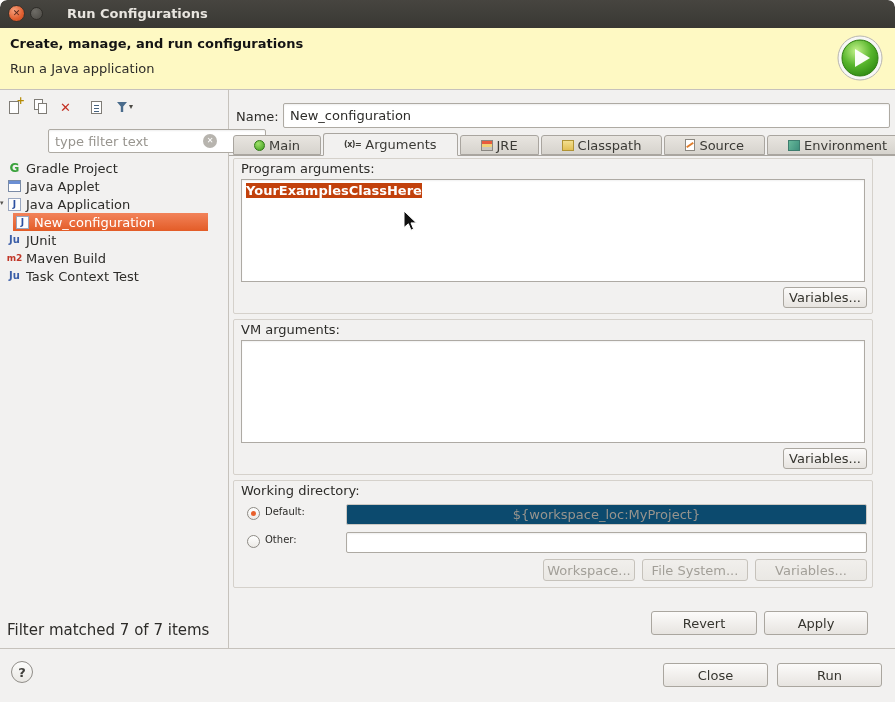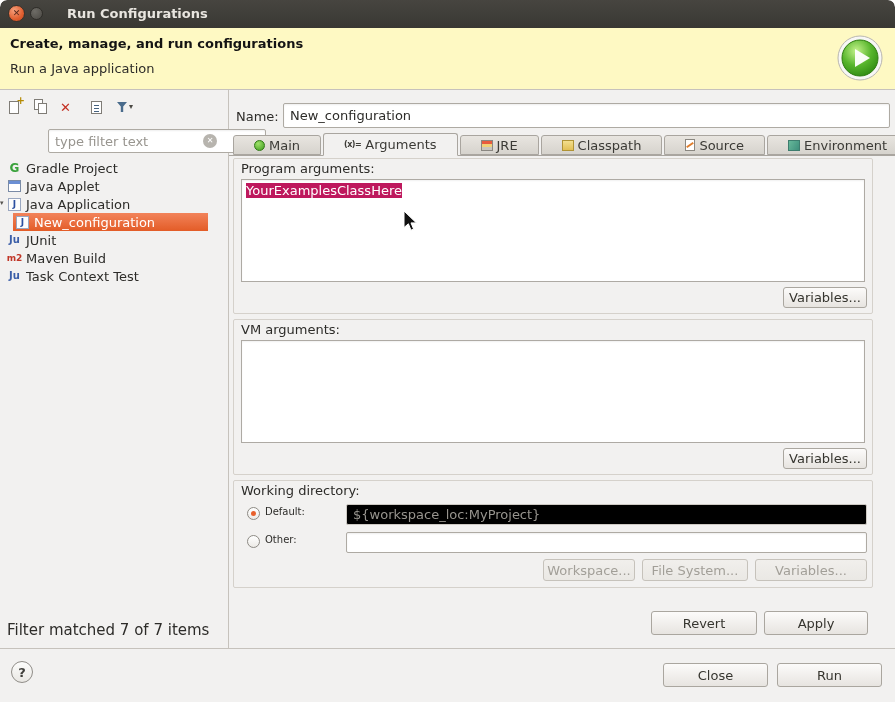--- a/index.html
+++ b/index.html
@@ -84,32 +84,32 @@
   .env-icon{width:12px;height:11px;border:1px solid #3e7d6e;box-sizing:border-box;background:linear-gradient(120deg,#66b89a,#3f8f7c);}
   .common-icon{width:12px;height:11px;border:1px solid #5a79a8;box-sizing:border-box;background:#fff;position:relative;}
   .common-icon::before{content:"";position:absolute;top:0;left:0;right:0;height:3px;background:#8fb0d8;}
   .common-icon::after{content:"";position:absolute;top:3px;bottom:0;left:5px;width:1px;background:#9aaecb;}
   
   .group{position:absolute;background:#f2f1f0;border:1px solid #d5d1cb;border-radius:2px;box-sizing:border-box;}
   .gl{position:absolute;left:7px;top:2px;font-size:13px;color:#2d2c29;}
   .argbox{position:absolute;left:7px;top:20px;width:624px;height:103px;background:#fff;
           border:1px solid #aeaaa4;box-sizing:border-box;font-size:13px;color:#2d2c29;
           padding:2px 4px;line-height:17px;box-shadow:inset 0 1px 2px rgba(0,0,0,0.06);}
-  .hl{background:#be185d;color:#fff;}
+  .hl{background:#c2410c;color:#fff;font-weight:bold;}
   .btn{display:flex;align-items:center;justify-content:center;background:linear-gradient(#fcfbfa,#e7e4e0);
        border:1px solid #aaa69f;border-radius:3px;font-size:13px;color:#36352f;box-sizing:border-box;}
   .btn.dis{color:#a29f98;background:linear-gradient(#f1efec,#eae8e4);border-color:#c6c2bb;}
   .gbtn{position:absolute;right:5px;bottom:5px;width:84px;height:21px;}
   
   .radio{position:absolute;width:13px;height:13px;border-radius:50%;border:1px solid #8d8a84;
          background:linear-gradient(#ffffff,#eceae6);box-sizing:border-box;}
   .radio.on::after{content:"";position:absolute;left:3px;top:3px;width:5px;height:5px;border-radius:50%;background:#e8602c;}
   .wd-lbl{position:absolute;font-size:10px;color:#2d2c29;}
   .wd-entry{position:absolute;left:112px;width:521px;height:21px;}
-  .entry.dis{background:#000000;color:#97948e;border-color:#cdc9c3;box-shadow:none;}
+  .entry.dis{background:#0c4a6e;color:#97948e;border-color:#cdc9c3;box-shadow:none;text-align:center;}
   .wd-btn{position:absolute;bottom:6px;height:22px;}
   
   #revert{position:absolute;left:651px;top:611px;width:106px;height:24px;}
   #apply{position:absolute;left:764px;top:611px;width:104px;height:24px;}
   .help-btn{position:absolute;left:11px;top:661px;width:22px;height:22px;border-radius:50%;
             border:1px solid #908d88;background:linear-gradient(#fdfdfc,#e9e7e3);display:flex;
             align-items:center;justify-content:center;font-size:13px;font-weight:bold;color:#3f3e3a;box-sizing:border-box;}
   #close-btn{position:absolute;left:663px;top:663px;width:105px;height:24px;}
   #run-btn{position:absolute;left:777px;top:663px;width:105px;height:24px;}
   .cursor{position:absolute;left:403px;top:210px;z-index:10;}

